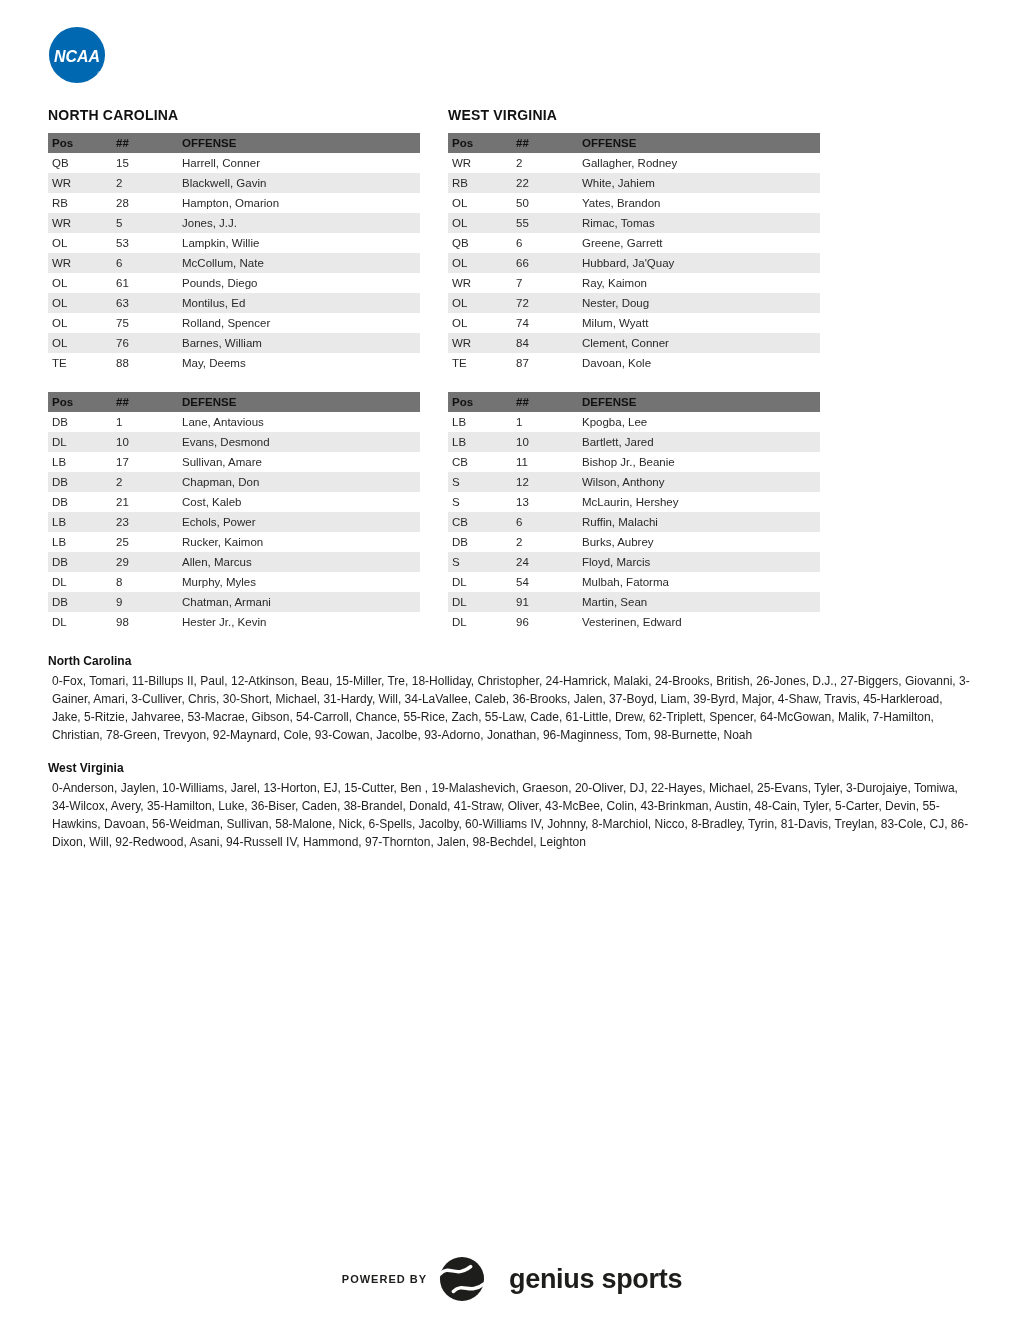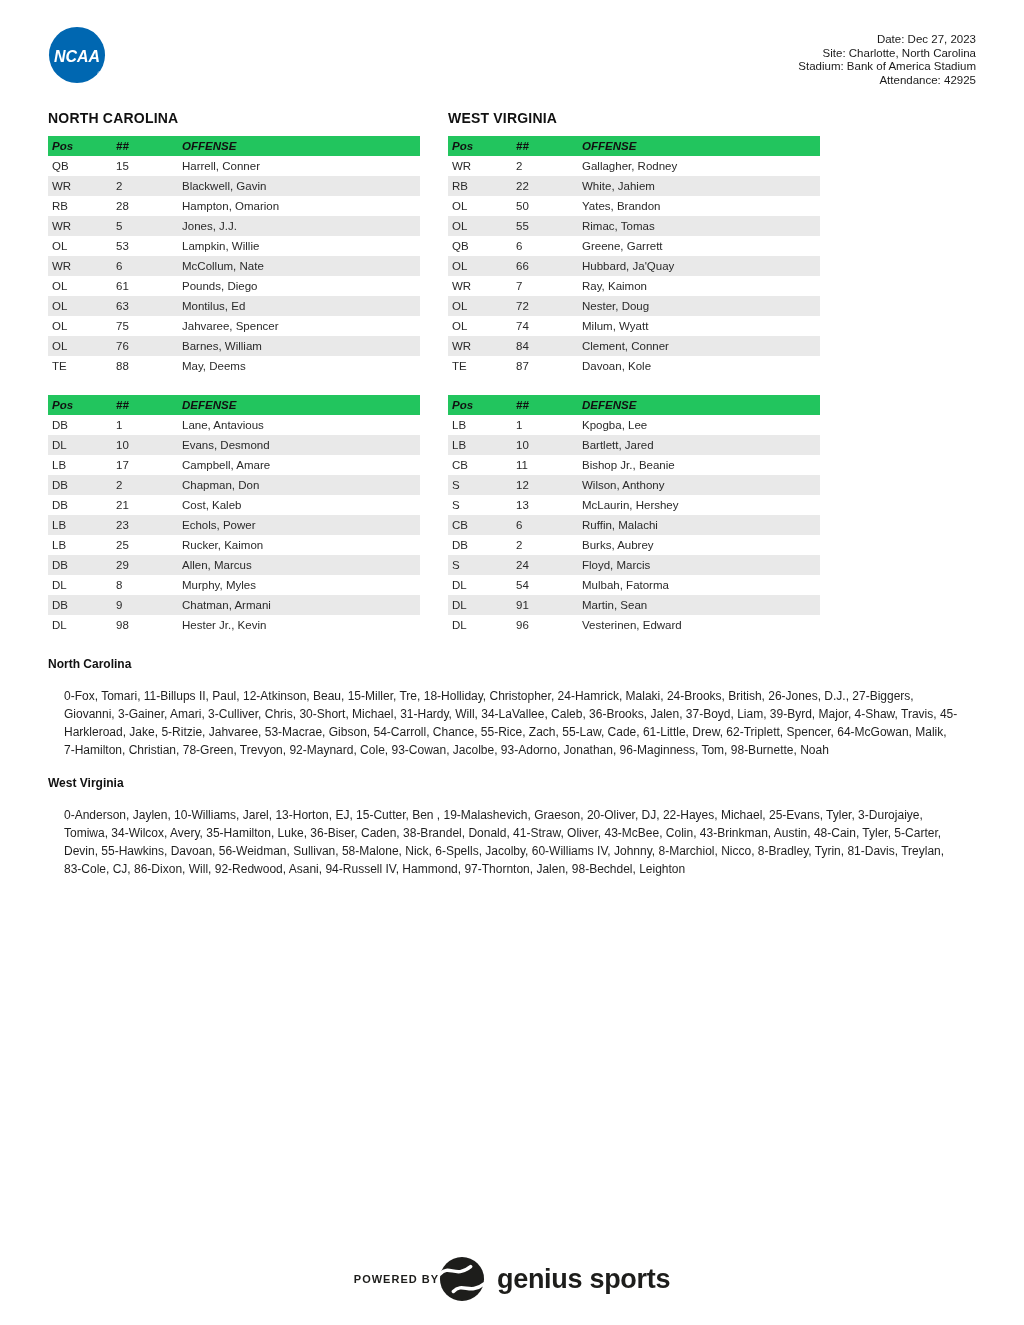--- a/index.html
+++ b/index.html
@@ -20,62 +20,56 @@
   .ncaa-logo { width: 58px; height: 58px; flex: 0 0 auto; }
   .header-titles { padding-top: 9px; font-size: 12px; font-weight: bold; line-height: 15px; }
   .header-meta { text-align: right; font-size: 11.5px; line-height: 13.5px; padding-top: 7px; color: #1a1a1a; }
 
   
   .columns { display: flex; gap: 28px; margin-top: 23px; }
   .team-col { width: 372px; flex: 0 0 auto; }
   .team-heading { font-size: 14px; font-weight: bold; margin: 0 0 10px 0; letter-spacing: 0.2px; color: #111; }
 
   table { border-collapse: collapse; width: 100%; font-size: 11.5px; table-layout: fixed; }
-  thead tr { background: #22c55e; font-style: italic; }
+  thead tr { background: #737373; }
   th { text-align: left; font-weight: bold; height: 20px; padding: 0 4px; color: #111; }
   td { height: 20px; padding: 0 4px; color: #2a2a2a; }
   th:nth-child(1), td:nth-child(1) { width: 64px; }
   th:nth-child(2), td:nth-child(2) { width: 66px; }
   tbody tr:nth-child(even) { background: #e9e9e9; }
   .defense-table { margin-top: 19px; }
 
   
   .notes { margin-top: 22px; width: 928px; }
   .note { margin-bottom: 17px; }
   .note h3 { font-size: 12px; font-weight: bold; margin: 0 0 2px 0; color: #111; }
-  .note p { font-size: 12px; line-height: 18px; margin: 16px; color: #1f1f1f; }
+  .note p { font-size: 12px; line-height: 18px; margin: 4px; color: #1f1f1f; }
 
   
   .footer { position: absolute; top: 1256px; left: 0; width: 100%;
-            display: flex; align-items: center; justify-content: center; }
+            display: flex; align-items: center; justify-content: center; gap: 12px; }
   .powered-by { font-size: 11px; font-weight: bold; letter-spacing: 1px; color: #1d1d1b; }
   .genius-mark { width: 46px; height: 46px; }
   .brand { font-size: 27px; font-weight: bold; color: #1d1d1b; letter-spacing: -0.3px; margin-left: 12px; }
 </style>
 </head>
 <body>
 
 <div class="page">
 
   <header class="report-header">
     <div class="header-left">
       <div class="ncaa-logo">
         <svg viewBox="0 0 60 60" width="58" height="58">
           <circle cx="30" cy="30" r="29" fill="#0067b1"></circle>
           <text x="30" y="37" text-anchor="middle" font-size="16.5" font-weight="bold" font-style="italic" fill="#ffffff" font-family="Liberation Sans, sans-serif">NCAA</text>
           <text x="51" y="53" font-size="7" fill="#ffffff">®</text>
         </svg>
       </div>
     </div>
-    <div class="header-meta">
-      <div>Date: Dec 27, 2023</div>
-      <div>Site: Charlotte, North Carolina</div>
-      <div>Stadium: Bank of America Stadium</div>
-      <div>Attendance: 42925</div>
-    </div>
   </header>
 
   <main class="columns">
     <section class="team-col">
       <h2 class="team-heading">NORTH CAROLINA</h2>
       <table class="offense-table">
           <thead>
             <tr>
               <th>Pos</th>
               <th>##</th>
@@ -119,21 +113,21 @@
               <td>Pounds, Diego</td>
             </tr>
             <tr>
               <td>OL</td>
               <td>63</td>
               <td>Montilus, Ed</td>
             </tr>
             <tr>
               <td>OL</td>
               <td>75</td>
-              <td>Jahvaree, Spencer</td>
+              <td>Rolland, Spencer</td>
             </tr>
             <tr>
               <td>OL</td>
               <td>76</td>
               <td>Barnes, William</td>
             </tr>
             <tr>
               <td>TE</td>
               <td>88</td>
               <td>May, Deems</td>
@@ -155,21 +149,21 @@
               <td>Lane, Antavious</td>
             </tr>
             <tr>
               <td>DL</td>
               <td>10</td>
               <td>Evans, Desmond</td>
             </tr>
             <tr>
               <td>LB</td>
               <td>17</td>
-              <td>Campbell, Amare</td>
+              <td>Sullivan, Amare</td>
             </tr>
             <tr>
               <td>DB</td>
               <td>2</td>
               <td>Chapman, Don</td>
             </tr>
             <tr>
               <td>DB</td>
               <td>21</td>
               <td>Cost, Kaleb</td>

